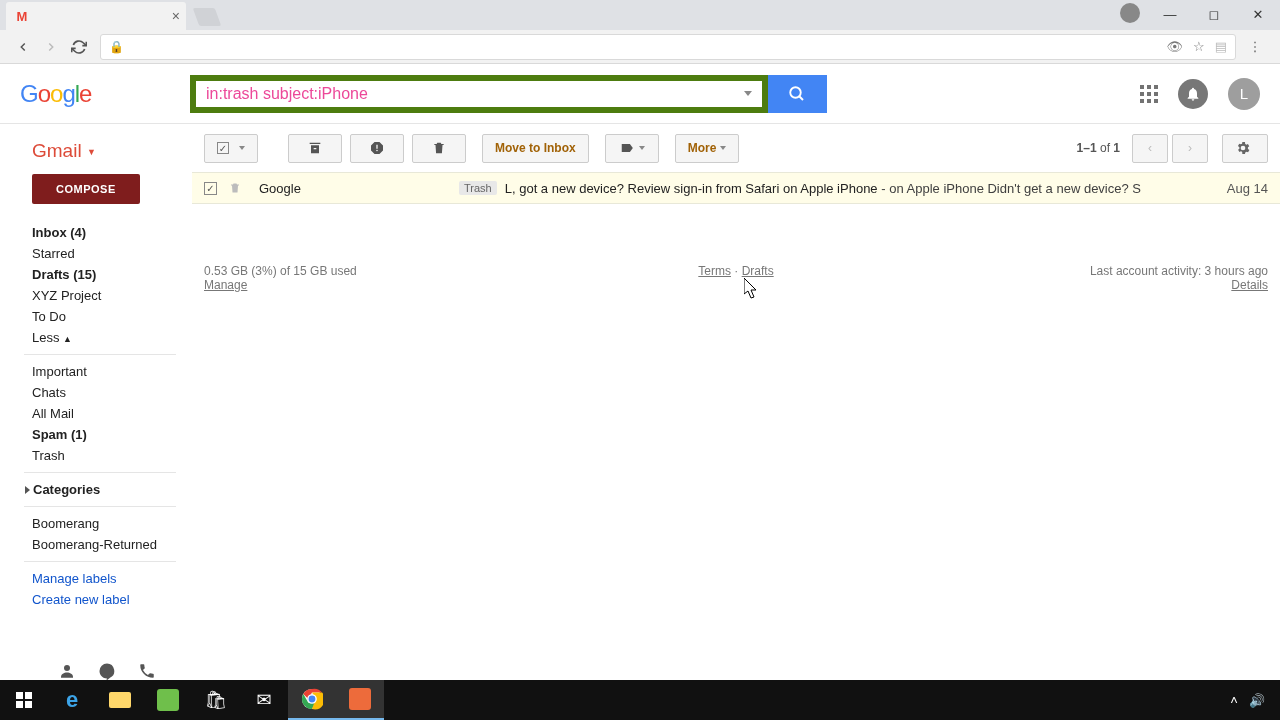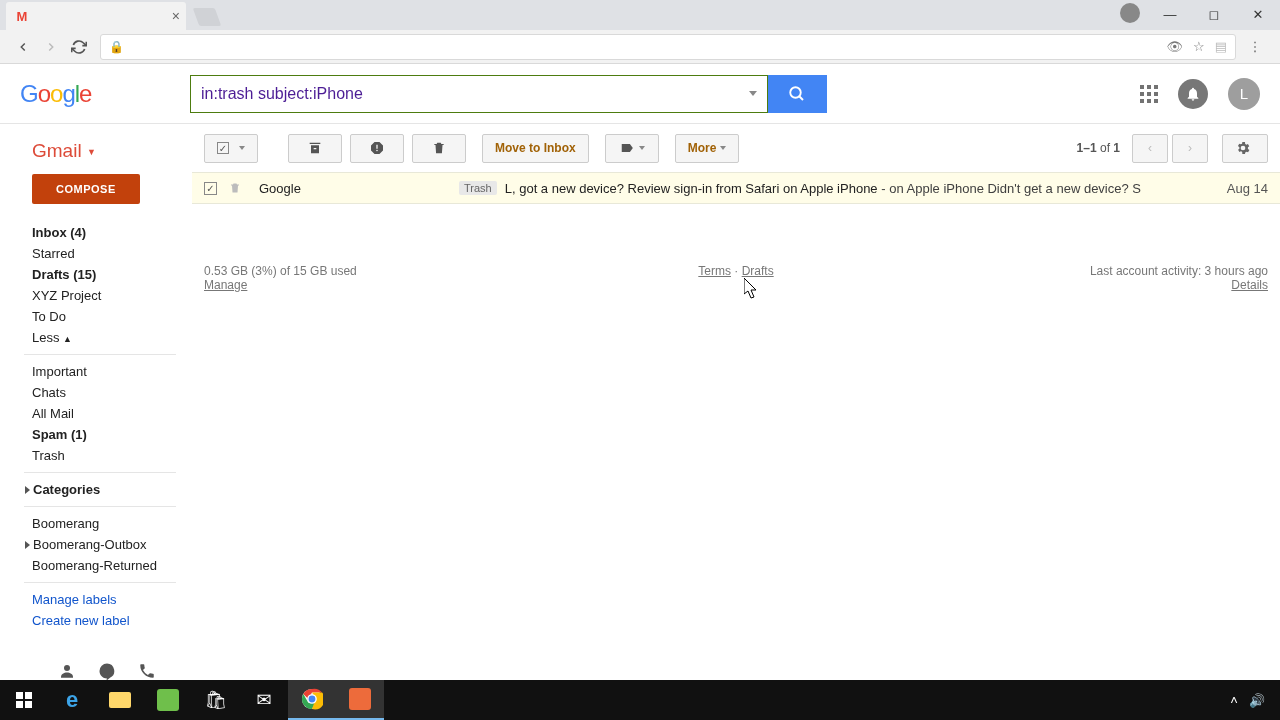--- a/index.html
+++ b/index.html
@@ -21,35 +21,35 @@
 .omnibox { flex: 1; height: 26px; background: #fff; border: 1px solid #d9d9d9; border-radius: 3px; margin: 0 6px; display: flex; align-items: center; padding: 0 8px; }
 .omnibox .lock { color: #0b8043; font-size: 12px; margin-right: 6px; }
 .omnibox .ext { margin-left: auto; display: flex; gap: 10px; color: #777; }
 
 
 .gmhead { height: 60px; display: flex; align-items: center; padding: 0 20px; border-bottom: 1px solid #e5e5e5; }
 .logo { width: 170px; }
 .logo span { font-size: 24px; font-weight: 400; letter-spacing: -1px; }
 .l-b { color: #4285F4; } .l-r { color: #EA4335; } .l-y { color: #FBBC05; } .l-g { color: #34A853; }
 .searchwrap { display: flex; align-items: center; }
-.searchbox { width: 578px; height: 38px; border: 1px solid #4d7c0f; background: #fff; display: flex; align-items: center; padding: 0 10px; font-size: 16px; color: #4c1d95; position: relative; }
+.searchbox { width: 578px; height: 38px; border: 6px solid #4d7c0f; background: #fff; display: flex; align-items: center; padding: 0 10px; font-size: 16px; color: #ec4899; position: relative; }
 .searchbox .caret { position: absolute; right: 10px; border-left: 4px solid transparent; border-right: 4px solid transparent; border-top: 5px solid #888; }
 .searchbtn { width: 60px; height: 38px; background: #4285F4; display: flex; align-items: center; justify-content: center; margin-left: -1px; }
 .headright { margin-left: auto; display: flex; align-items: center; gap: 20px; }
 .appsicon { width: 18px; height: 18px; display: grid; grid-template-columns: repeat(3,4px); grid-template-rows: repeat(3,4px); gap: 3px; }
 .appsicon div { background: #737373; }
 .bellwrap { width: 30px; height: 30px; border-radius: 50%; background: #777; display: flex; align-items: center; justify-content: center; }
 .avatar { width: 32px; height: 32px; border-radius: 50%; background: #9e9e9e; display: flex; align-items: center; justify-content: center; color: #fff; font-size: 15px; }
 
 
 .gmbody { display: flex; height: 594px; }
 .sidebar { width: 192px; padding: 16px 0 0 0; }
 .gmail-label { padding-left: 32px; font-size: 19px; color: #dd4b39; margin-bottom: 12px; }
 .gmail-label .drop { font-size: 9px; vertical-align: middle; }
-.compose { margin-left: 32px; background: #c2410c; color: #fff; font-weight: bold; font-size: 11px; letter-spacing: 0.5px; padding: 9px 24px; border: none; border-radius: 2px; margin-bottom: 18px; display: inline-block; }
+.compose { margin-left: 32px; background: #7f1d1d; color: #fff; font-weight: bold; font-size: 11px; letter-spacing: 0.5px; padding: 9px 24px; border: none; border-radius: 2px; margin-bottom: 18px; display: inline-block; }
 .navlist { list-style: none; }
 .navlist li { padding: 3px 0 3px 32px; font-size: 13px; color: #222; }
 .navlist li.bold { font-weight: bold; }
 .navlist li.link { color: #1155cc; }
 .navlist hr { margin: 6px 16px 6px 24px; border: none; border-top: 1px solid #e5e5e5; }
 .navlist .expand { padding-left: 25px; }
 .navlist .expand .tri { display: inline-block; width: 0; height: 0; border-top: 4px solid transparent; border-bottom: 4px solid transparent; border-left: 5px solid #555; margin-right: 3px; }
 .less .up { font-size: 9px; vertical-align: middle; }
 .sbfoot { position: absolute; bottom: 40px; left: 0; width: 192px; display: flex; gap: 22px; padding-left: 58px; color: #555; }
 
@@ -196,21 +196,20 @@
       <hr>
       <li>Important</li>
       <li>Chats</li>
       <li>All Mail</li>
       <li class="bold">Spam (1)</li>
       <li>Trash</li>
       <hr>
       <li class="bold expand"><span class="tri"></span><span>Categories</span></li>
       <hr>
       <li>Boomerang</li>
-      <li class="expand"><span class="tri"></span><span>Boomerang-Outbox</span></li>
       <li>Boomerang-Returned</li>
       <hr>
       <li class="link">Manage labels</li>
       <li class="link">Create new label</li>
     </ul>
     <div class="sbfoot">
       <span>
           <svg width="18" height="18" viewBox="0 0 24 24" fill="#555">
             <circle cx="12" cy="8" r="4"></circle>
             <path d="M4 20c0-4 4-6 8-6s8 2 8 6v1H4v-1z"></path>

